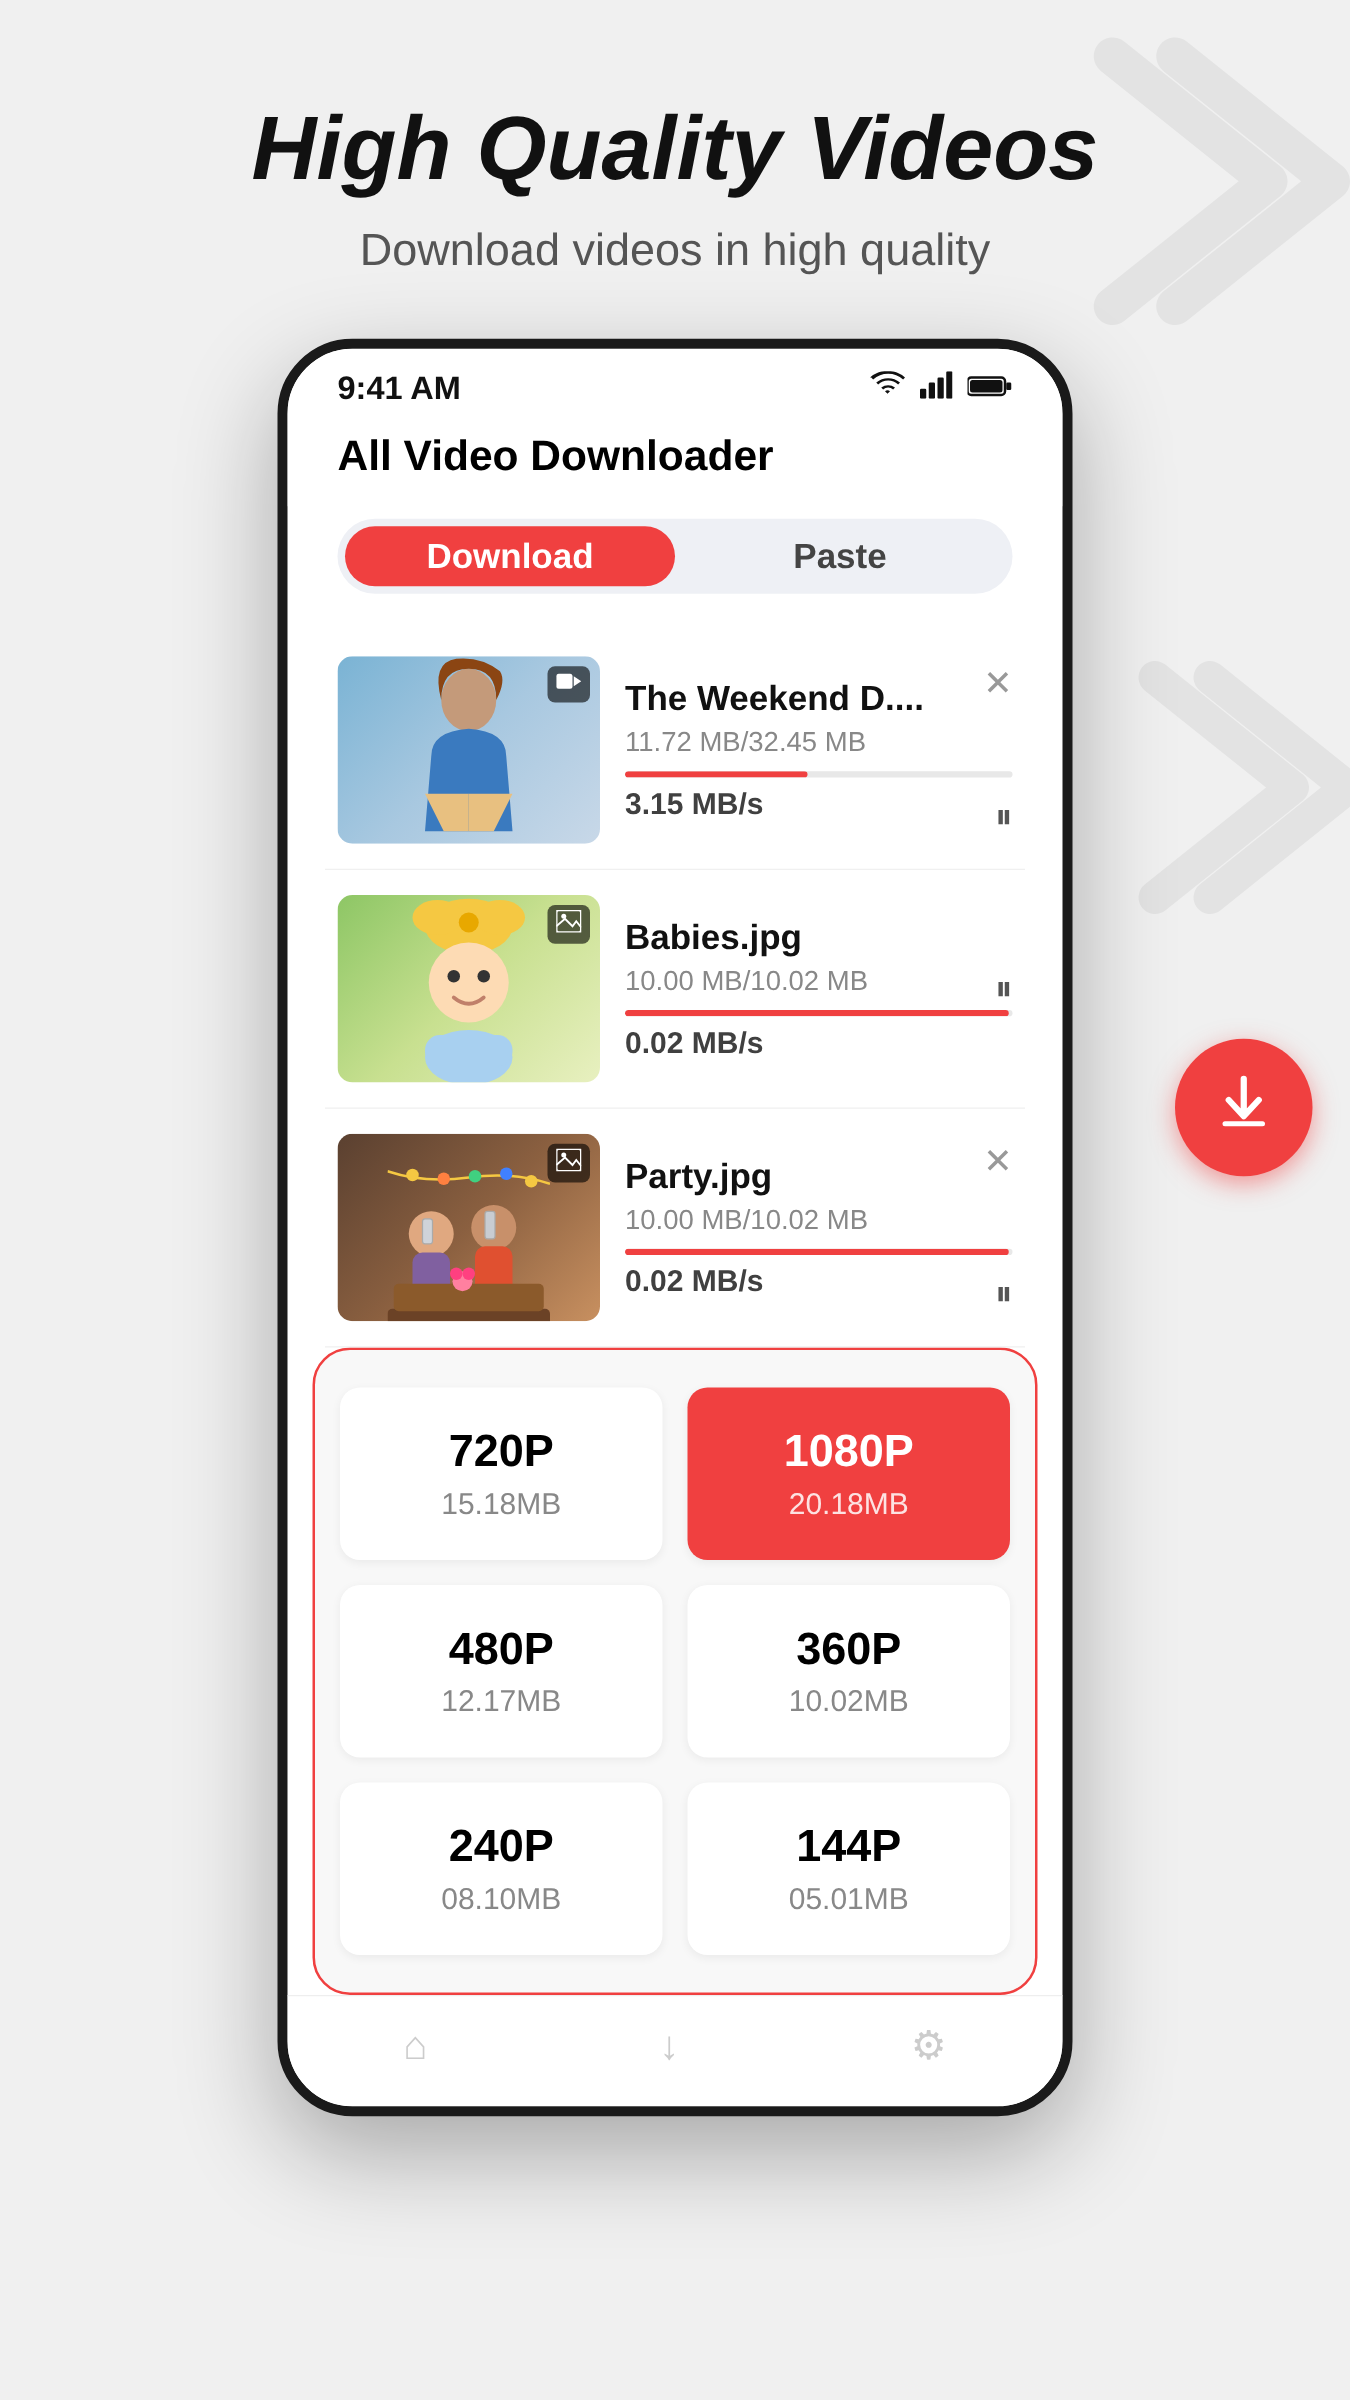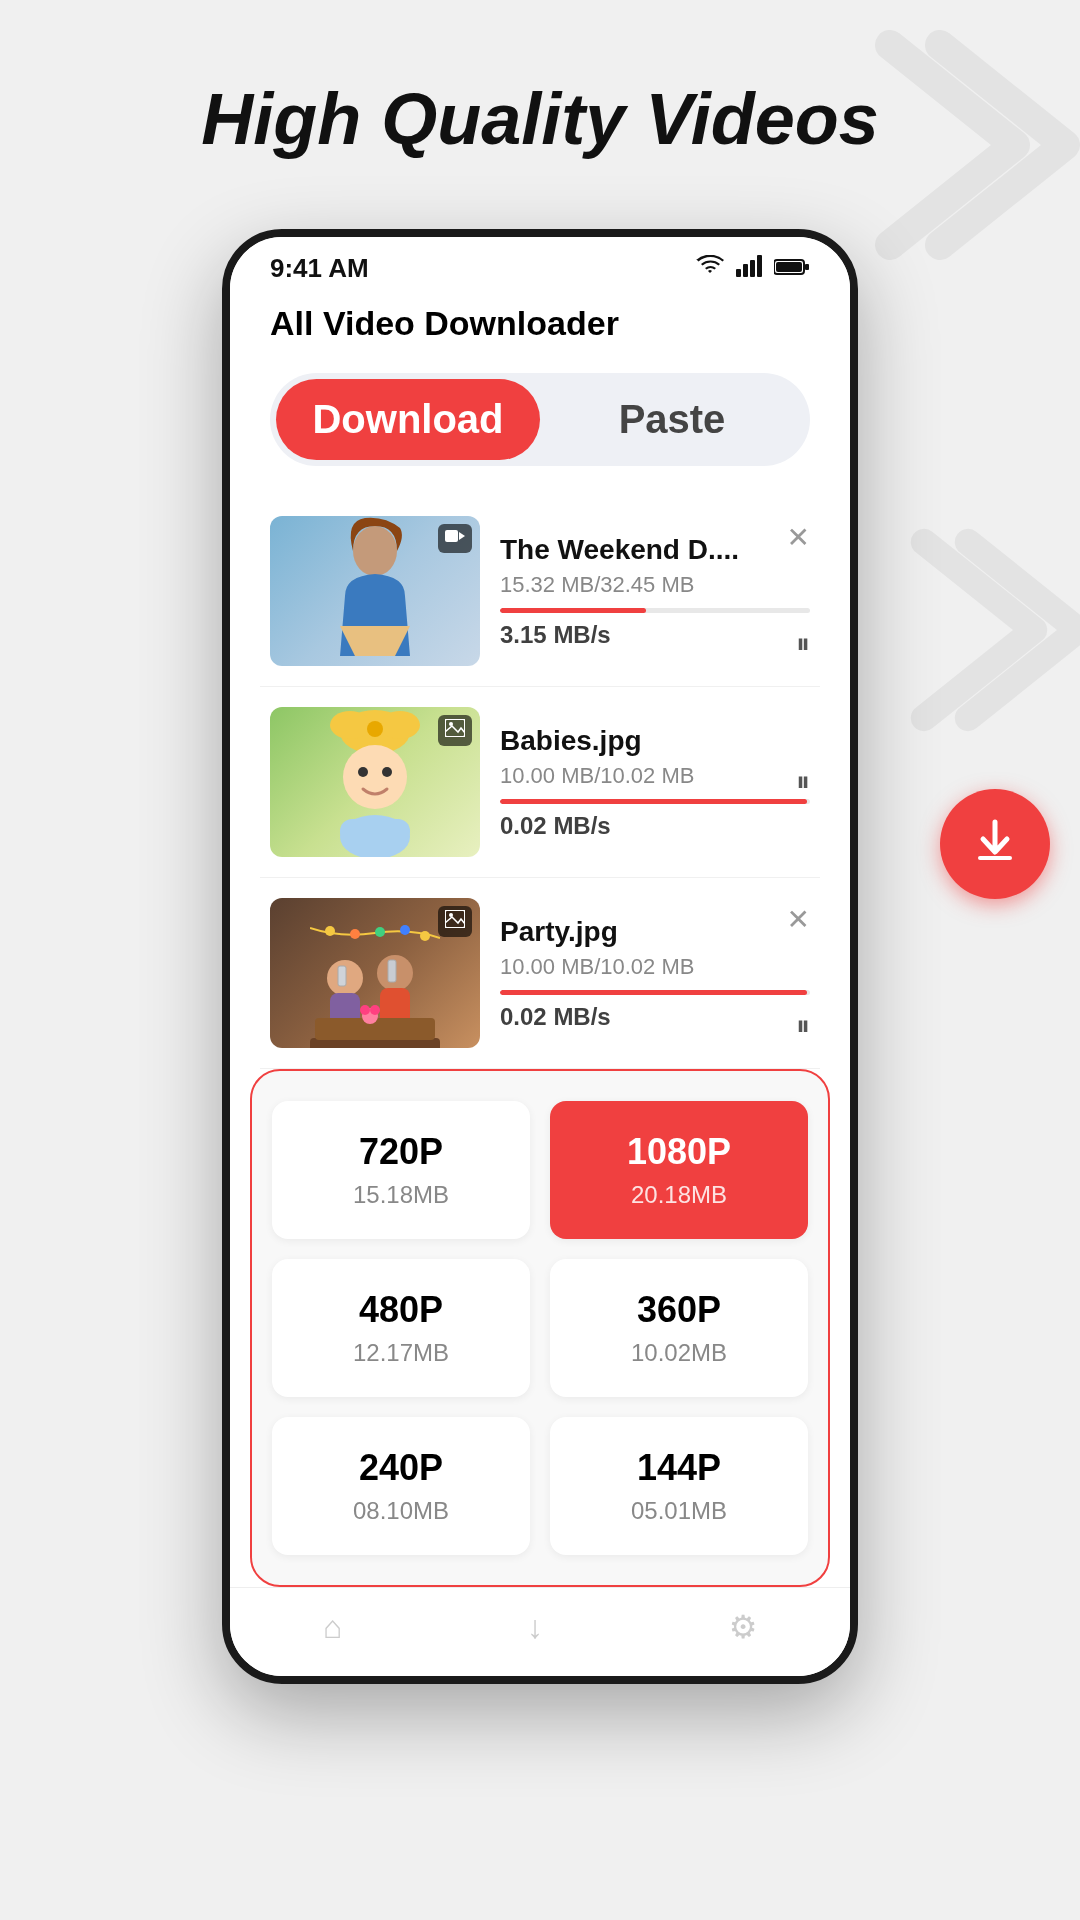--- a/index.html
+++ b/index.html
@@ -93,24 +93,24 @@
     
     .tab-container {
       display: flex;
       margin: 10px 40px 30px;
       background: #eef0f5;
       border-radius: 50px;
       padding: 6px;
     }
     .tab-btn {
       flex: 1;
-      padding: 18px 0;
+      padding: 8px 0;
       border-radius: 50px;
       border: none;
-      font-size: 40px;
+      font-size: 28px;
       font-weight: 600;
       cursor: pointer;
     }
     .tab-btn.active {
       background: #f04040;
       color: #fff;
     }
     .tab-btn.inactive {
       background: transparent;
       color: #444;
@@ -322,20 +322,21 @@
   </svg>
 
   <svg class="chevron-decoration" style="top:520px;right:-20px;width:220px;height:220px;" viewBox="0 0 100 100">
     <polyline points="20,10 70,50 20,90" stroke="#888" stroke-width="12" fill="none" stroke-linecap="round" stroke-linejoin="round"></polyline>
     <polyline points="40,10 90,50 40,90" stroke="#888" stroke-width="12" fill="none" stroke-linecap="round" stroke-linejoin="round"></polyline>
   </svg>
 </div>
 
 <div class="header-section">
   <div class="header-title">High Quality Videos</div>
+  <div class="header-subtitle">Download videos in high quality</div>
 </div>
 
 <div class="phone-container">
   <div class="phone-frame">
 
     <div class="status-bar">
       <span class="status-time">9:41 AM</span>
       <div class="status-icons">
         <span class="wifi-icon">
           <svg width="28" height="22" viewBox="0 0 28 22" fill="none">
@@ -391,21 +392,21 @@
           </div>
           <div class="thumb-type-badge">
             <svg width="20" height="16" viewBox="0 0 20 16" fill="white">
               <rect x="0" y="2" width="13" height="12" rx="2"></rect>
               <polygon points="14,4 20,8 14,12"></polygon>
             </svg>
           </div>
         </div>
         <div class="item-details">
           <div class="item-name">The Weekend D....</div>
-          <div class="item-size">15.32 MB/32.45 MB</div>
+          <div class="item-size">11.72 MB/32.45 MB</div>
           <div class="progress-bar-bg">
             <div class="progress-bar-fill" style="width:47%"></div>
           </div>
           <div class="item-speed">3.15 MB/s</div>
         </div>
         <button class="item-close-btn">✕</button>
         <button class="item-pause-btn">⏸</button>
       </div>
 
       <div class="download-item">

